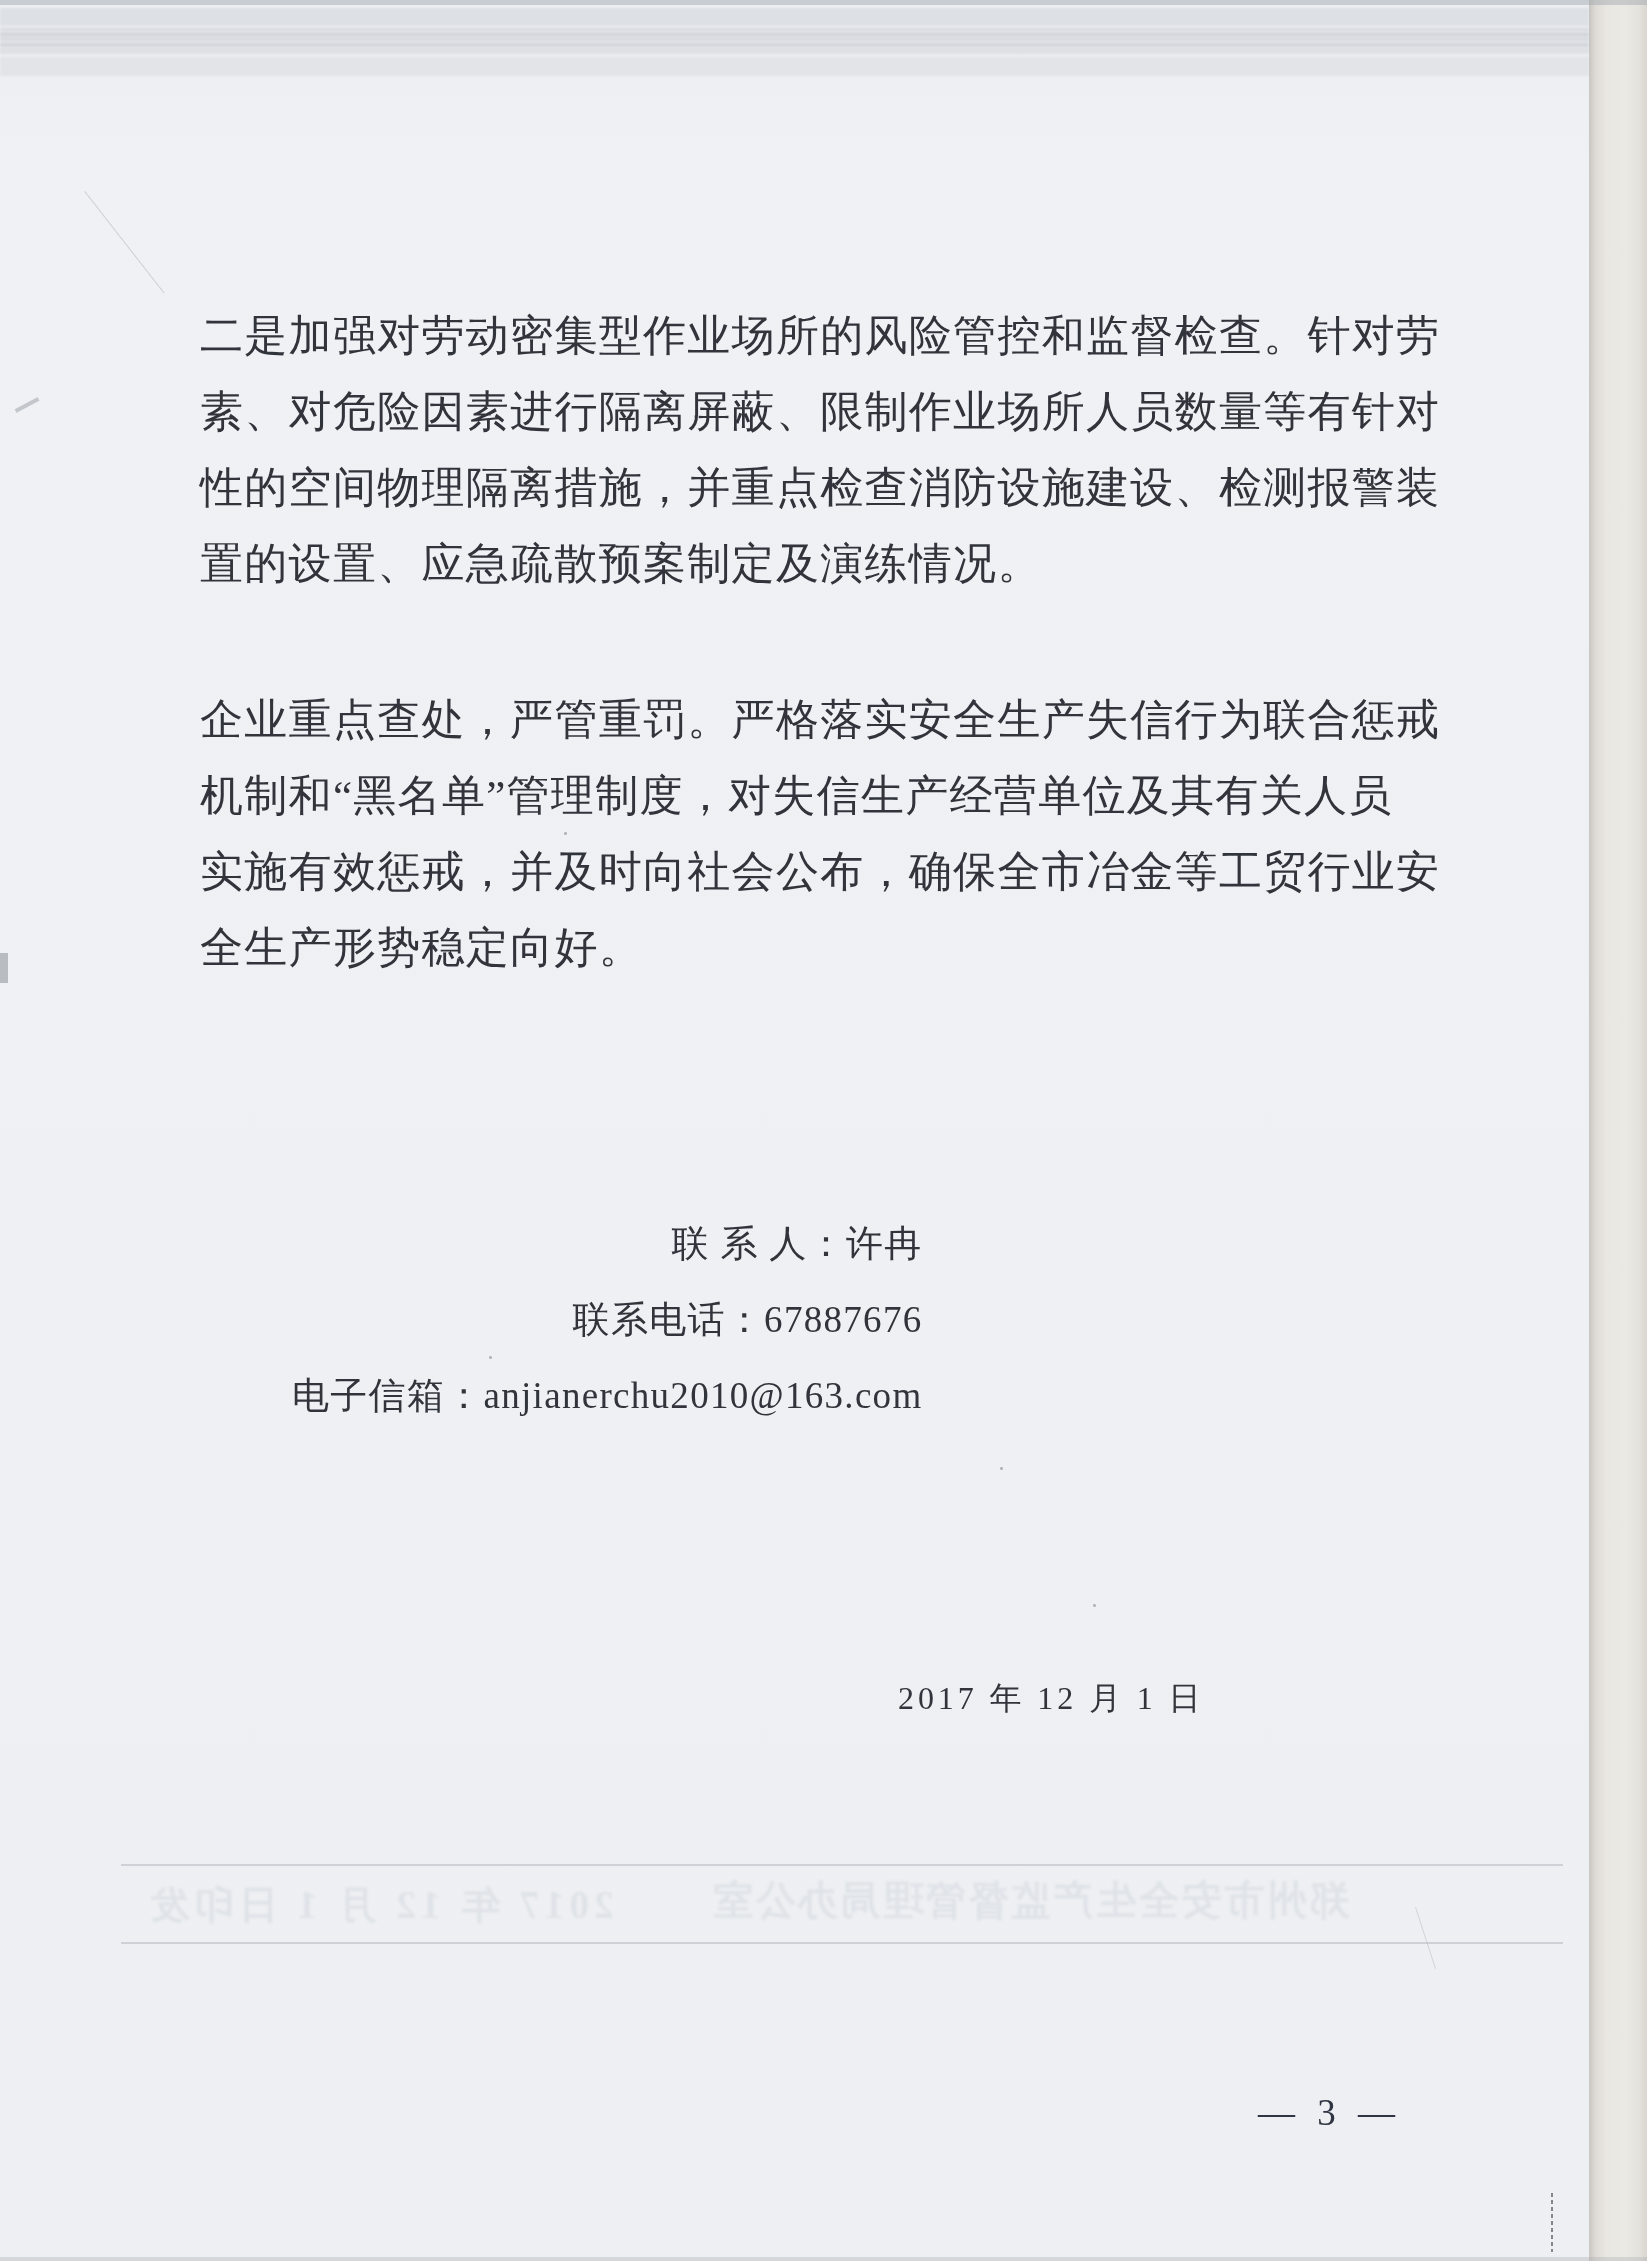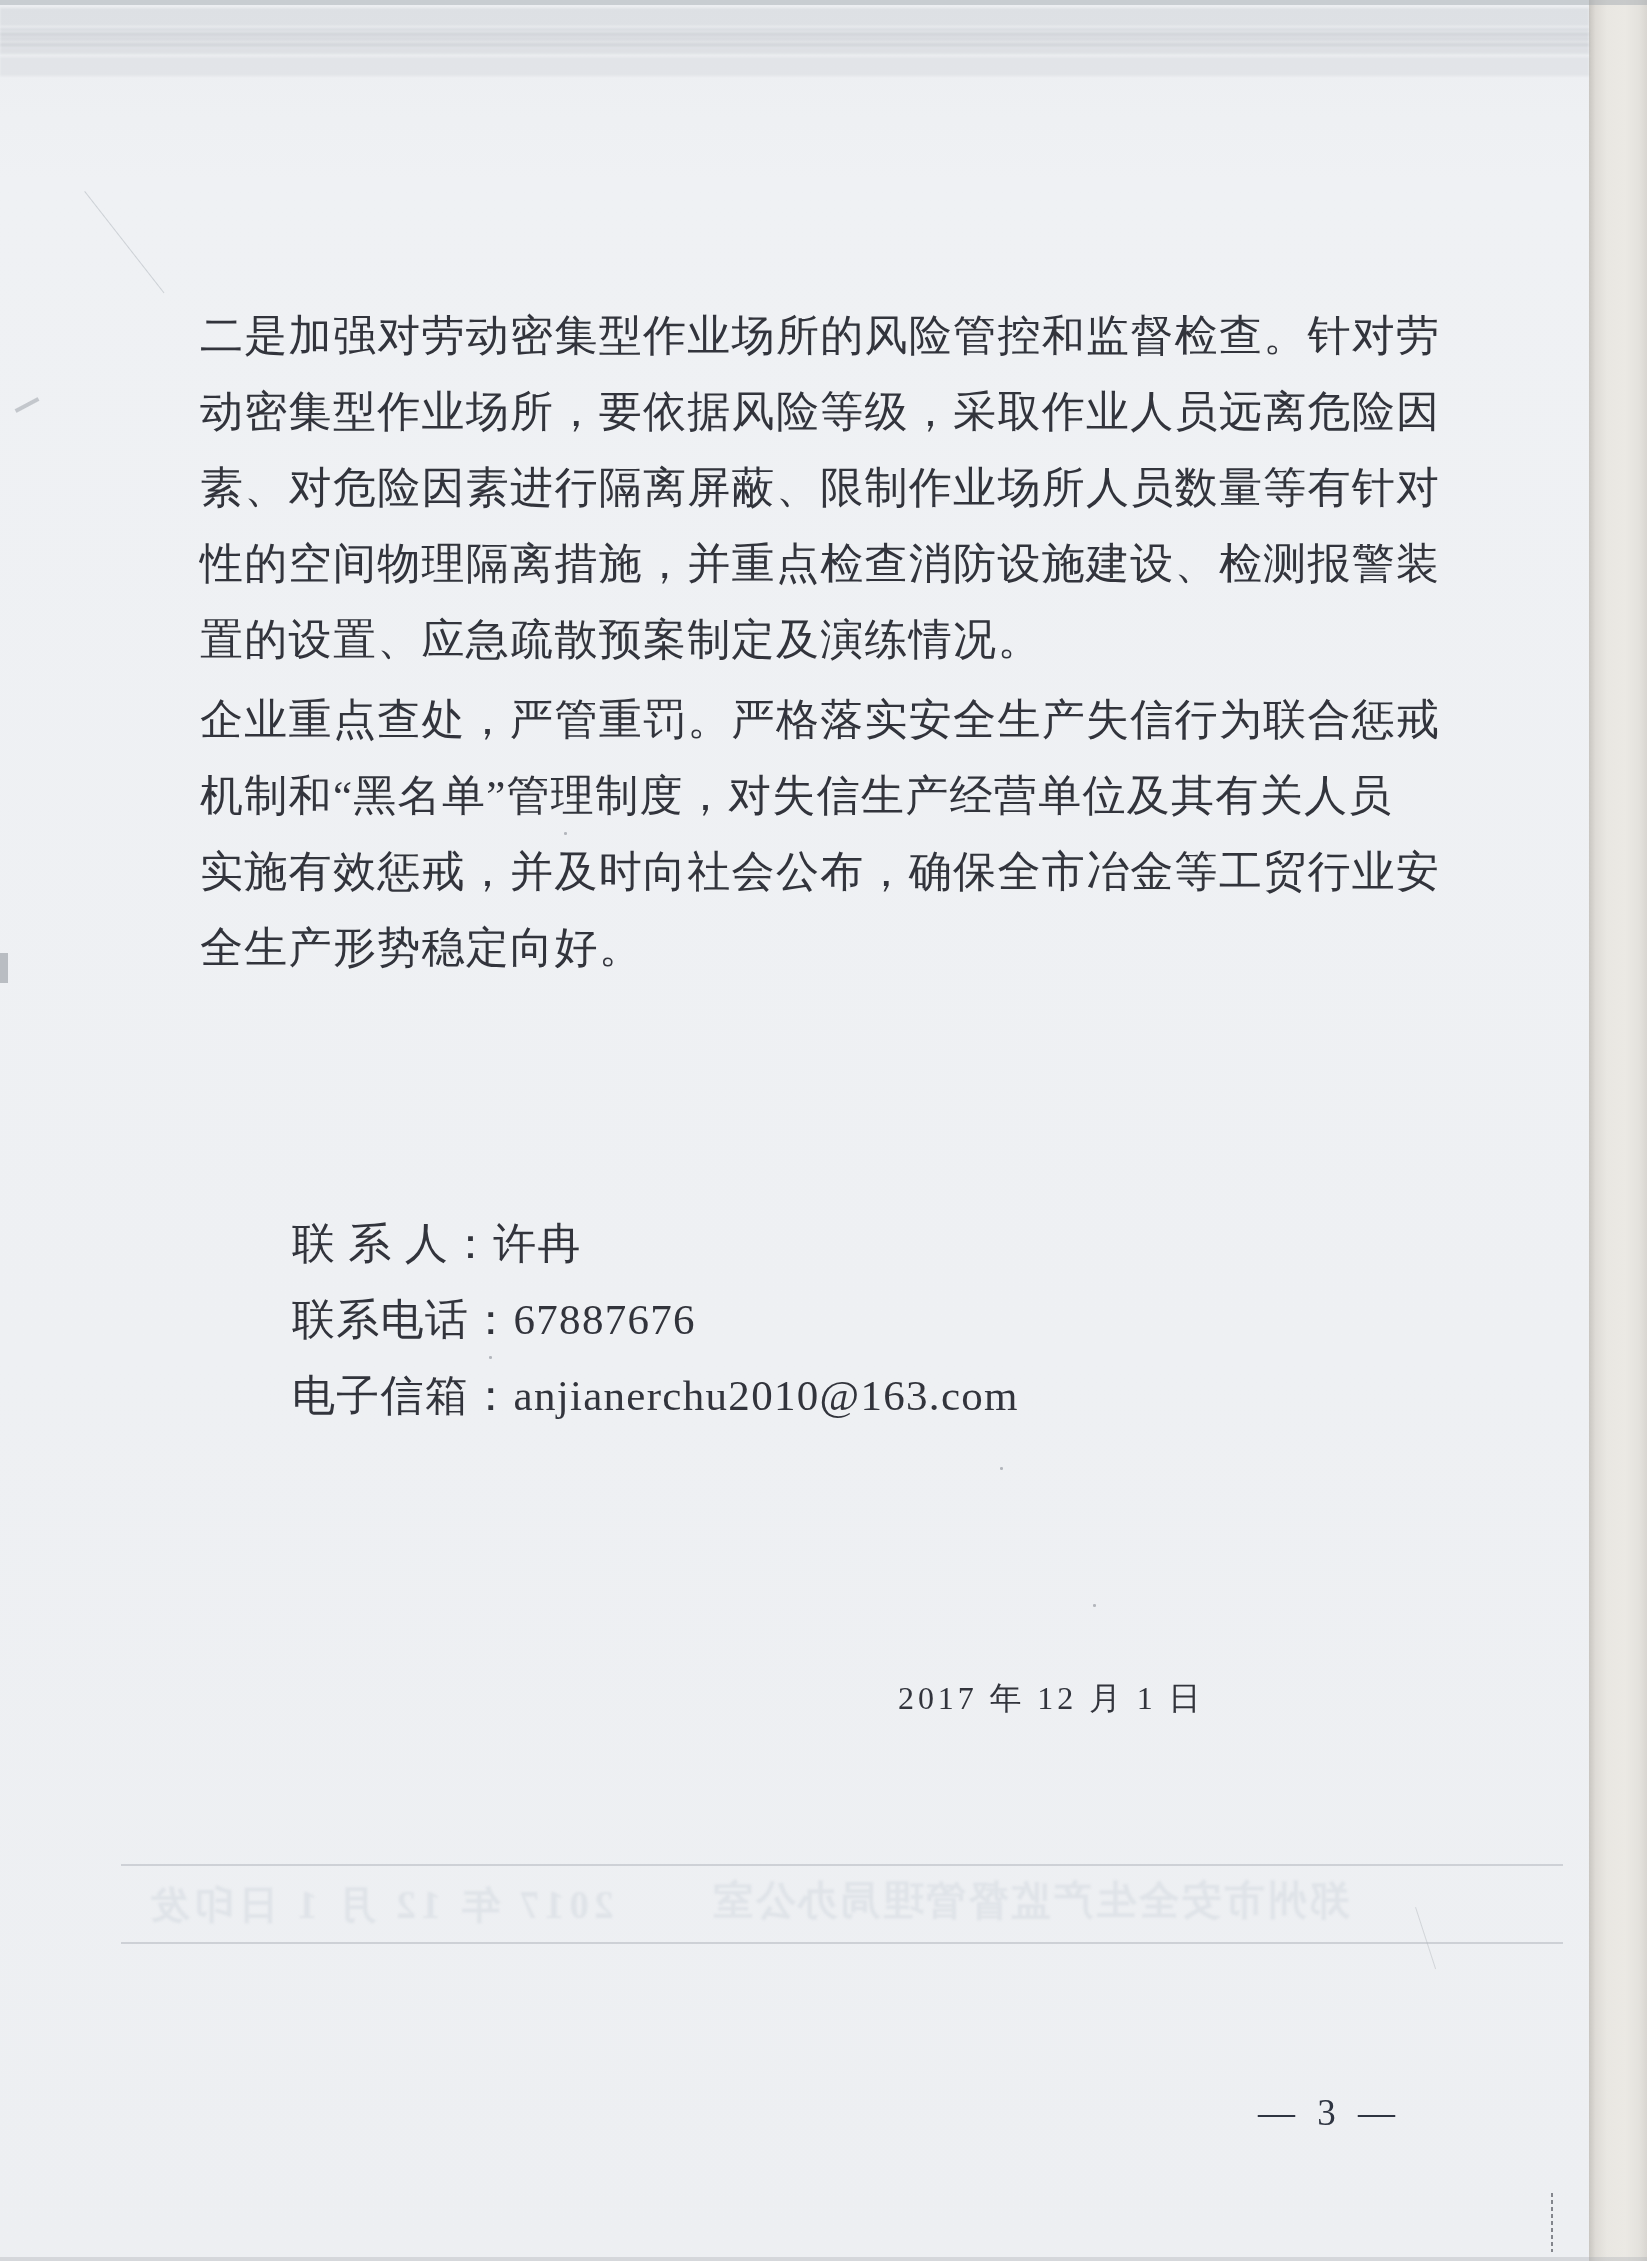--- a/index.html
+++ b/index.html
@@ -88,24 +88,25 @@
     white-space: nowrap;
   }
   .para1 { left: 200px; top: 298px; }
   .para2 { left: 200px; top: 682px; }
   .para2 .tline.first { text-indent: 96px; }
   .bold-head { font-weight: 700; }
 
   .contact {
     position: absolute;
     left: 292px; top: 1206px;
-    font-size: 43px;
+    font-size: 37px;
     line-height: 76px;
     letter-spacing: 1.3px;
     white-space: nowrap;
+    text-align: right;
   }
   .date-line {
     position: absolute;
     left: 898px; top: 1677px;
     font-size: 32px;
     letter-spacing: 3.9px;
     white-space: nowrap;
   }
   .page-number {
     position: absolute;
@@ -153,21 +154,20 @@
   <div class="crease-br"></div>
   <div class="dash-mark"></div>
   <div class="speck s1"></div>
   <div class="speck s2"></div>
   <div class="speck s3"></div>
   <div class="speck s4"></div>
   <div class="speck s5"></div>
 
   <div class="para para1">
     <div class="tline">二是加强对劳动密集型作业场所的风险管控和监督检查。针对劳</div>
-    <div class="tline">动密集型作业场所，要依据风险等级，采取作业人员远离危险因</div>
     <div class="tline">素、对危险因素进行隔离屏蔽、限制作业场所人员数量等有针对</div>
     <div class="tline">性的空间物理隔离措施，并重点检查消防设施建设、检测报警装</div>
     <div class="tline">置的设置、应急疏散预案制定及演练情况。</div>
   </div>
 
   <div class="para para2">
     <div class="tline">企业重点查处，严管重罚。严格落实安全生产失信行为联合惩戒</div>
     <div class="tline">机制和“黑名单”管理制度，对失信生产经营单位及其有关人员</div>
     <div class="tline">实施有效惩戒，并及时向社会公布，确保全市冶金等工贸行业安</div>
     <div class="tline">全生产形势稳定向好。</div>

